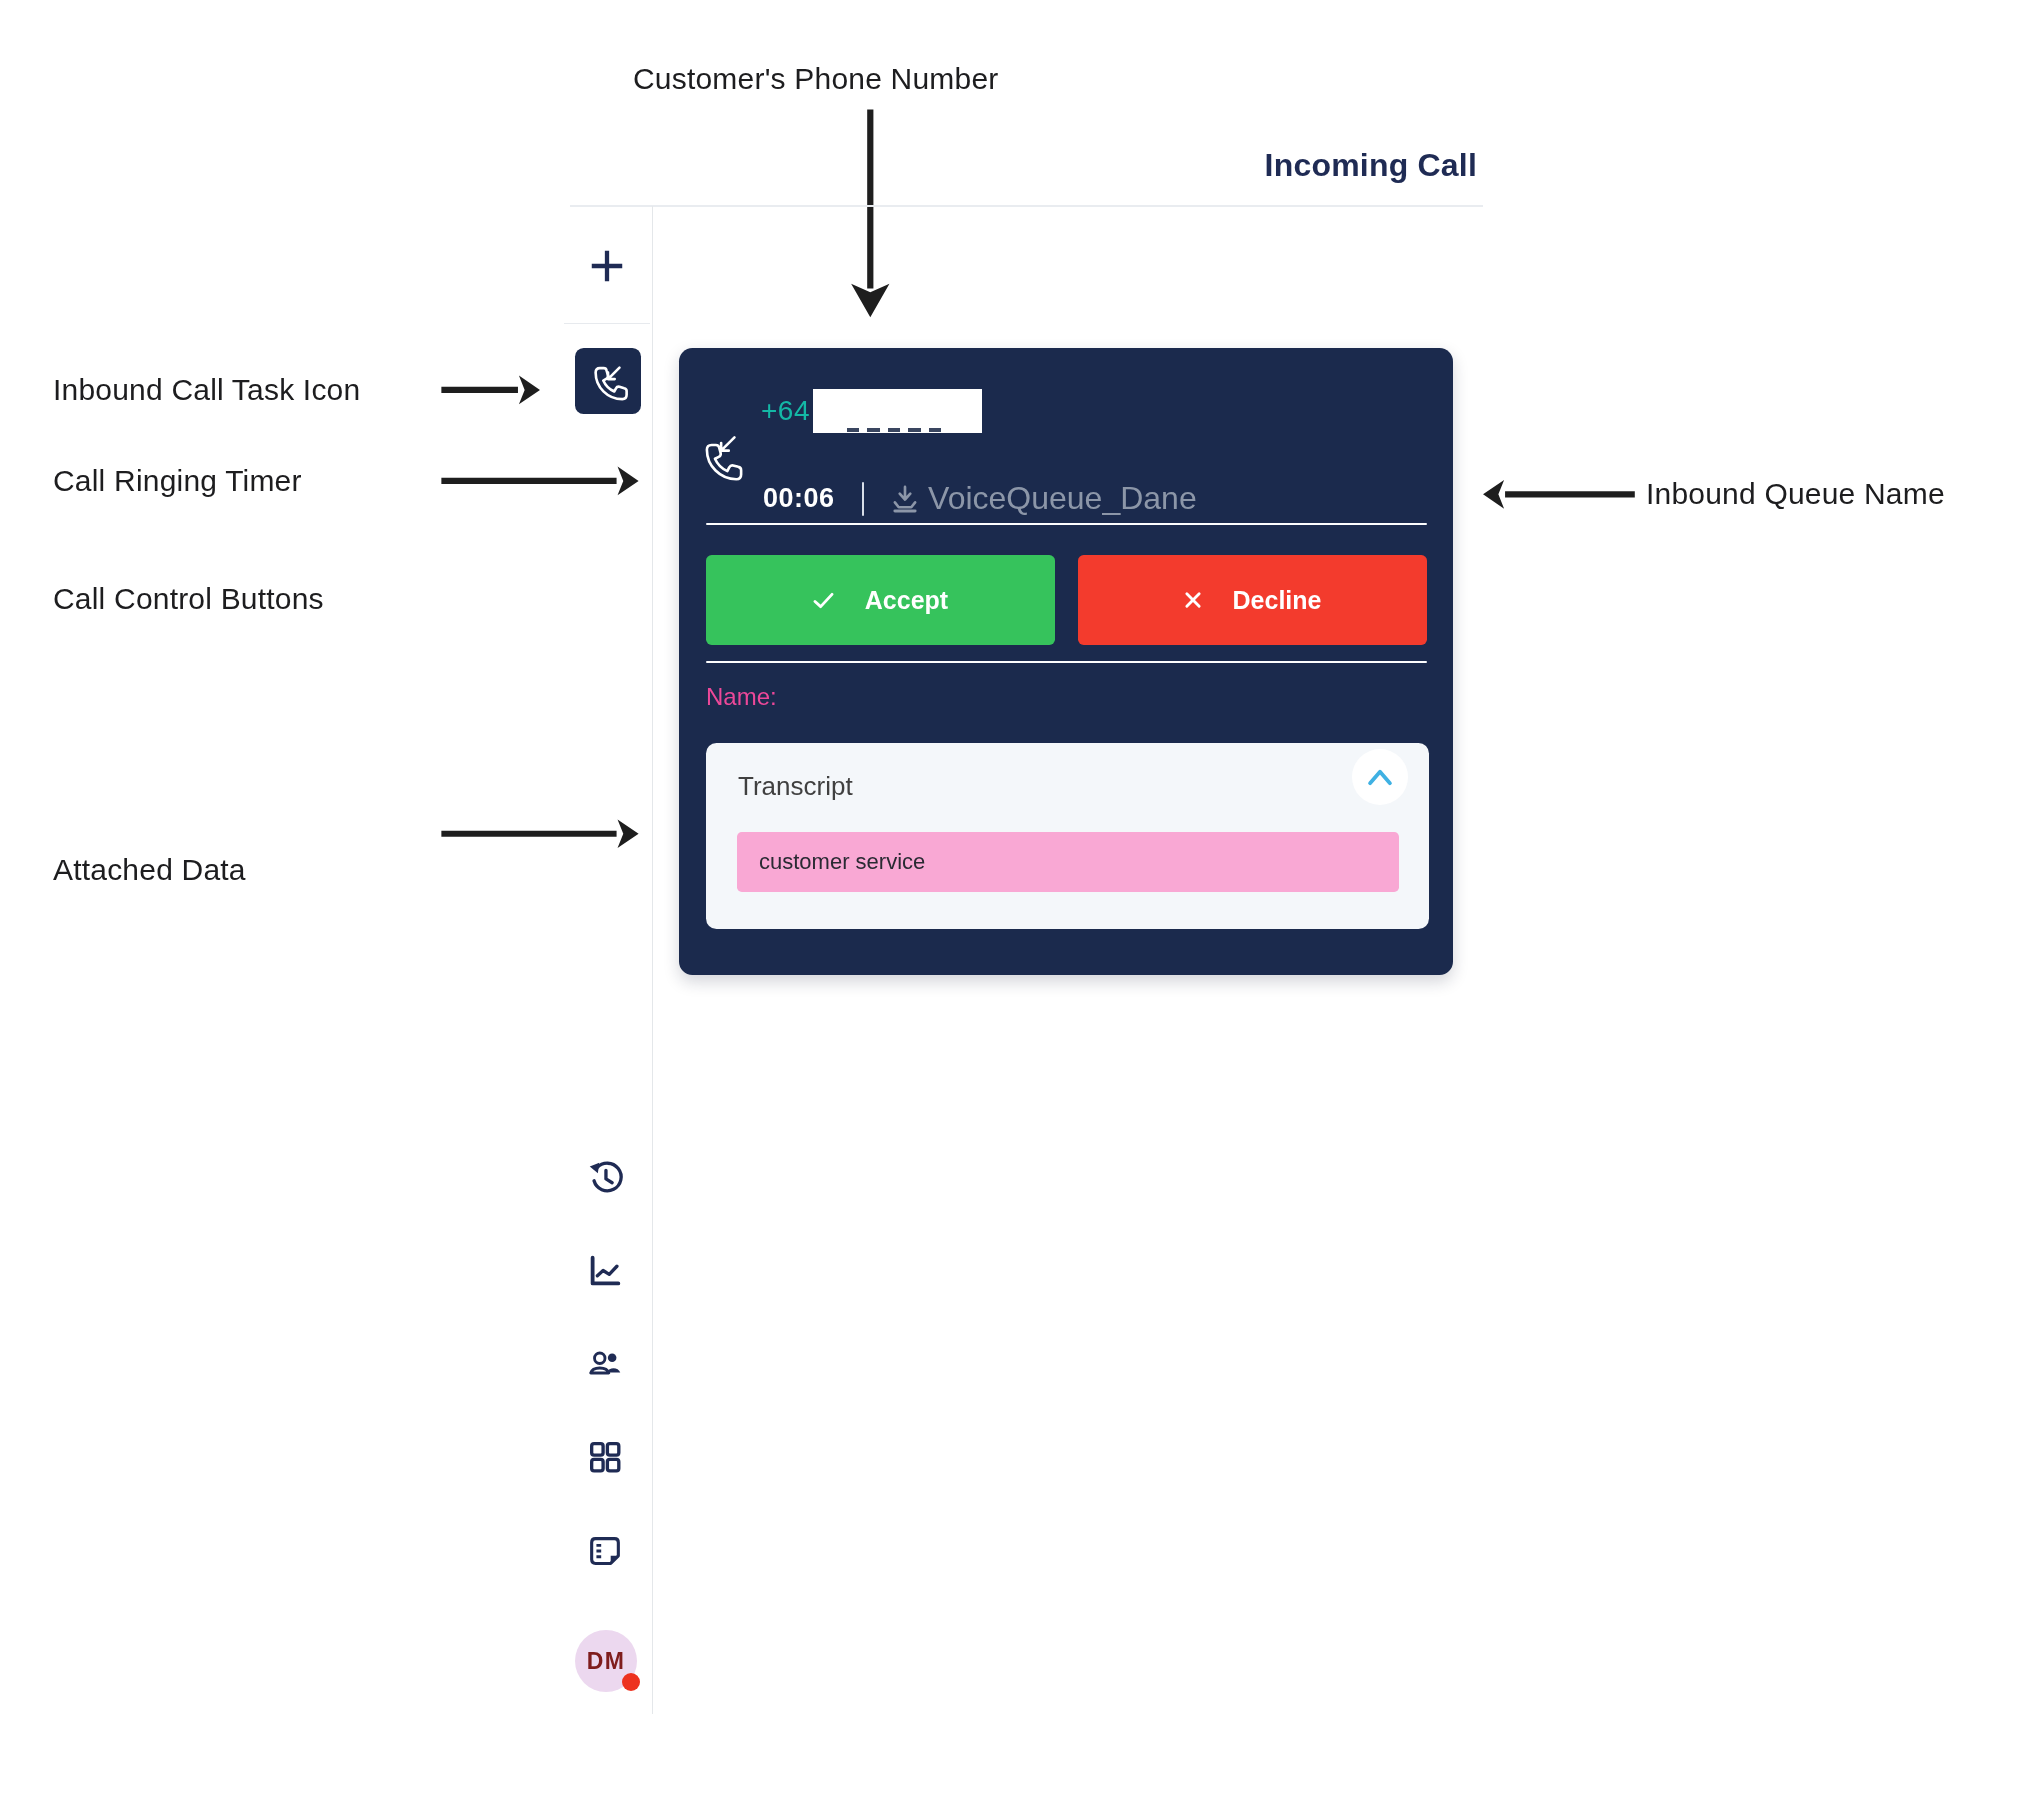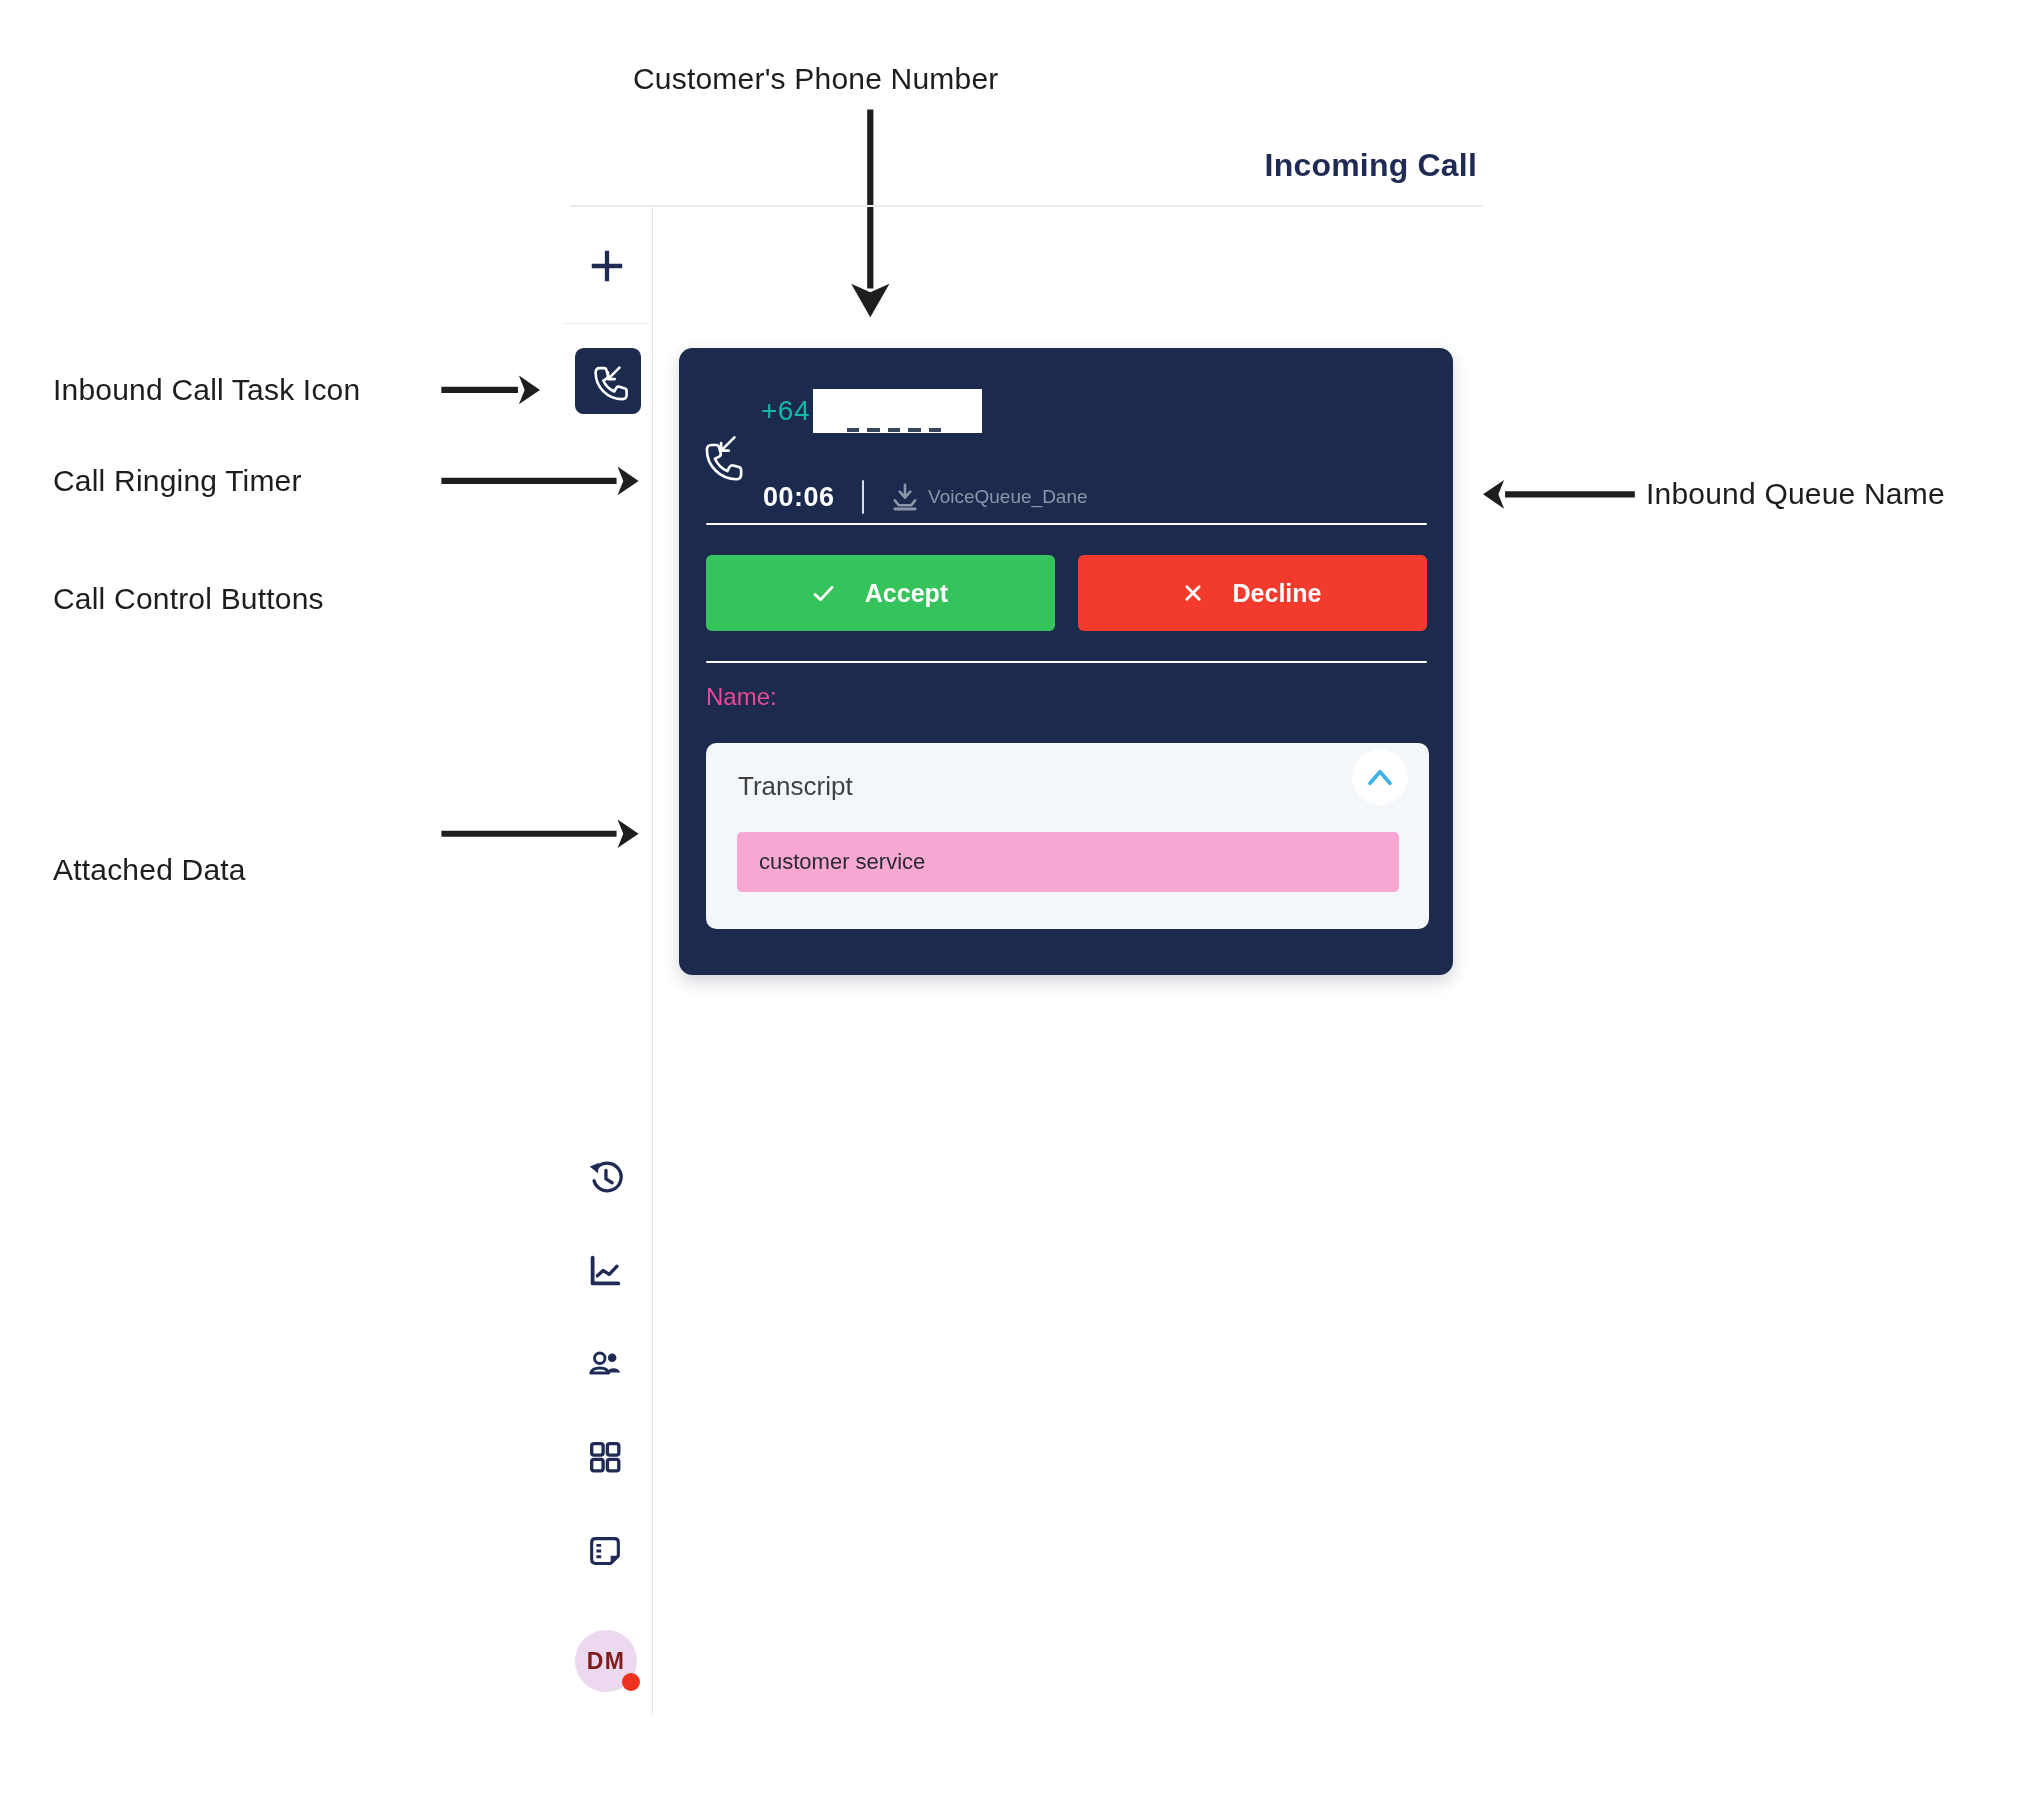--- a/index.html
+++ b/index.html
@@ -38,23 +38,23 @@
   .phone-ico{position:absolute;left:21px;top:77px;width:48px;height:58px;}
   .num-row{position:absolute;left:82px;top:40px;height:46px;display:flex;align-items:center;}
   .num-prefix{font-size:28px;font-weight:400;color:#14b8a6;letter-spacing:0.5px;}
   .redact{position:relative;margin-left:2.9px;width:169px;height:44px;background:#fff;}
   .redact-dashes{position:absolute;left:34px;bottom:1px;display:flex;gap:8.1px;}
   .redact-dashes i{display:block;width:12.4px;height:4.3px;background:#3a4660;}
   .timer-row{position:absolute;left:84px;top:132px;display:flex;align-items:center;gap:27px;}
   .timer{font-size:27px;font-weight:700;color:#fff;letter-spacing:0.5px;}
   .sep{width:2.9px;height:34px;background:#d8dee8;border-radius:1.4px;}
   .queue{display:flex;align-items:center;gap:8.6px;color:#8c96a8;}
-  .queue-name{font-size:19px;font-weight:400;}
+  .queue-name{font-size:32px;font-weight:400;}
   .btn-row{position:absolute;left:27px;top:207px;width:721px;display:flex;gap:23px;}
-  .btn{height:76px;border-radius:5.7px;display:flex;align-items:center;justify-content:center;gap:31px;
+  .btn{height:90px;border-radius:5.7px;display:flex;align-items:center;justify-content:center;gap:31px;
        font-size:25px;font-weight:700;color:#fff;cursor:pointer;border:none;flex:1;}
   .btn.accept{background:#36c35c;}
   .btn.decline{background:#f33b2d;}
   .name-label{position:absolute;left:27px;top:335px;font-size:24px;font-weight:400;color:#ec4899;}
   .attach-box{position:absolute;left:27px;top:395px;width:723px;height:186px;background:#f4f7fa;border-radius:10.5px;}
   .attach-title{position:absolute;left:32px;top:28px;font-size:26px;color:#404040;}
   .chev-btn{position:absolute;right:21px;top:5.7px;width:56px;height:56px;border-radius:50%;background:#fff;
             display:flex;align-items:center;justify-content:center;cursor:pointer;}
   .attach-value-box{position:absolute;left:31px;top:89px;width:662px;height:60px;background:#f9a8d4;
                     border-radius:4.8px;display:flex;align-items:center;}

